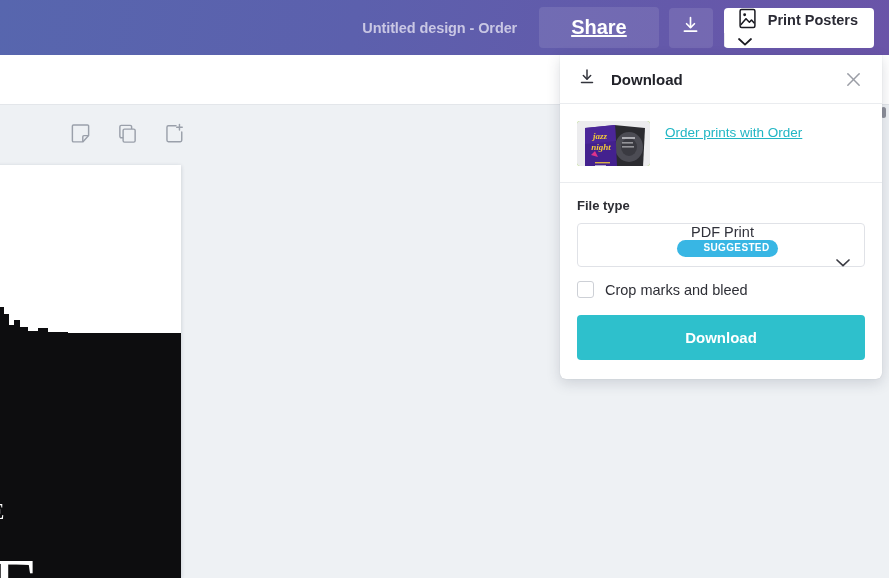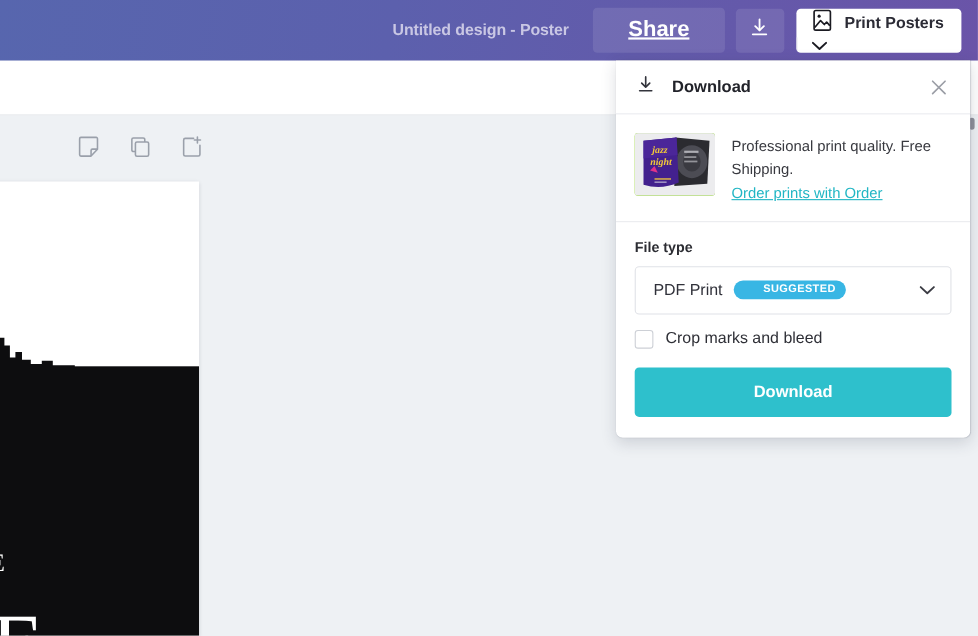--- a/index.html
+++ b/index.html
@@ -187,21 +187,21 @@
     cursor: pointer;
   }
 
   #print-promo {
     display: flex;
     padding: 17px 18px 16px 17px;
     gap: 15px;
     border-bottom: 1px solid #eaecef;
   }
   #promo-thumbnail {
-    width: 73px; height: 57px;
+    width: 73px; height: 45px;
     flex: 0 0 73px;
     border-radius: 3px;
     background: #84cc16;
     position: relative;
     overflow: hidden;
   }
   #promo-text-col { flex: 1; padding-top: 1px; }
   #promo-description {
     font-size: 13.5px;
     color: #38393f;
@@ -224,20 +224,21 @@
     margin-bottom: 10px;
   }
   #file-type-select {
     height: 44px;
     border: 1px solid #e0e2e7;
     border-radius: 4px;
     display: flex; align-items: center;
     padding: 0 13px 0 16px;
     cursor: pointer;
     background: #fff;
+    flex-direction: column;
   }
   #file-type-value {
     font-size: 14.5px;
     color: #30313a;
   }
   #file-type-badge {
     margin-left: 10px;
     background: #38b6e4;
     color: #ffffff;
     font-size: 10px;
@@ -280,21 +281,21 @@
     cursor: pointer;
     width: calc(100% - 34px);
     font-family: inherit;
   }
 </style>
 </head>
 <body>
 
 <div id="app-header">
 
-  <div id="design-title">Untitled design - Poster</div>
+  <div id="design-title">Untitled design - Order</div>
 
   <button id="share-button">Share</button>
 
   <div id="header-download-button">
     <span>
       <svg width="21" height="21" viewBox="0 0 24 24" fill="none" stroke="#ffffff" stroke-width="1.9" stroke-linecap="round" stroke-linejoin="round">
         <path d="M12 3 V14"></path>
           <path d="M7.5 10 L12 14.5 L16.5 10"></path>
           <path d="M5 18.5 H19"></path>
       </svg>
@@ -407,21 +408,20 @@
           <path d="M8 7 L38 4 L39 20 L8 23 Z" fill="#4b2699"></path>
           <text x="23" y="18" font-family="Liberation Serif, serif" font-size="9" font-style="italic" font-weight="bold" fill="#f2c93a" text-anchor="middle">jazz</text>
           <text x="24" y="29" font-family="Liberation Serif, serif" font-size="9" font-style="italic" font-weight="bold" fill="#f2c93a" text-anchor="middle">night</text>
           <path d="M14 34 l4 -4 l3 6 z" fill="#e0338a"></path>
           <rect x="18" y="41" width="15" height="1.4" fill="#f2c93a" opacity="0.85"></rect>
           <rect x="18" y="44" width="11" height="1.2" fill="#e0e0e8" opacity="0.7"></rect>
         </g>
       </svg>
     </div>
     <div id="promo-text-col">
-      <div id="promo-description">Professional print quality. Free Shipping.</div>
       <a id="promo-link">Order prints with Order</a>
     </div>
   </div>
 
   <div id="file-type-section">
     <div id="file-type-label">File type</div>
     <div id="file-type-select">
       <span id="file-type-value">PDF Print</span>
       <span id="file-type-badge">SUGGESTED</span>
       <span id="file-type-caret">

